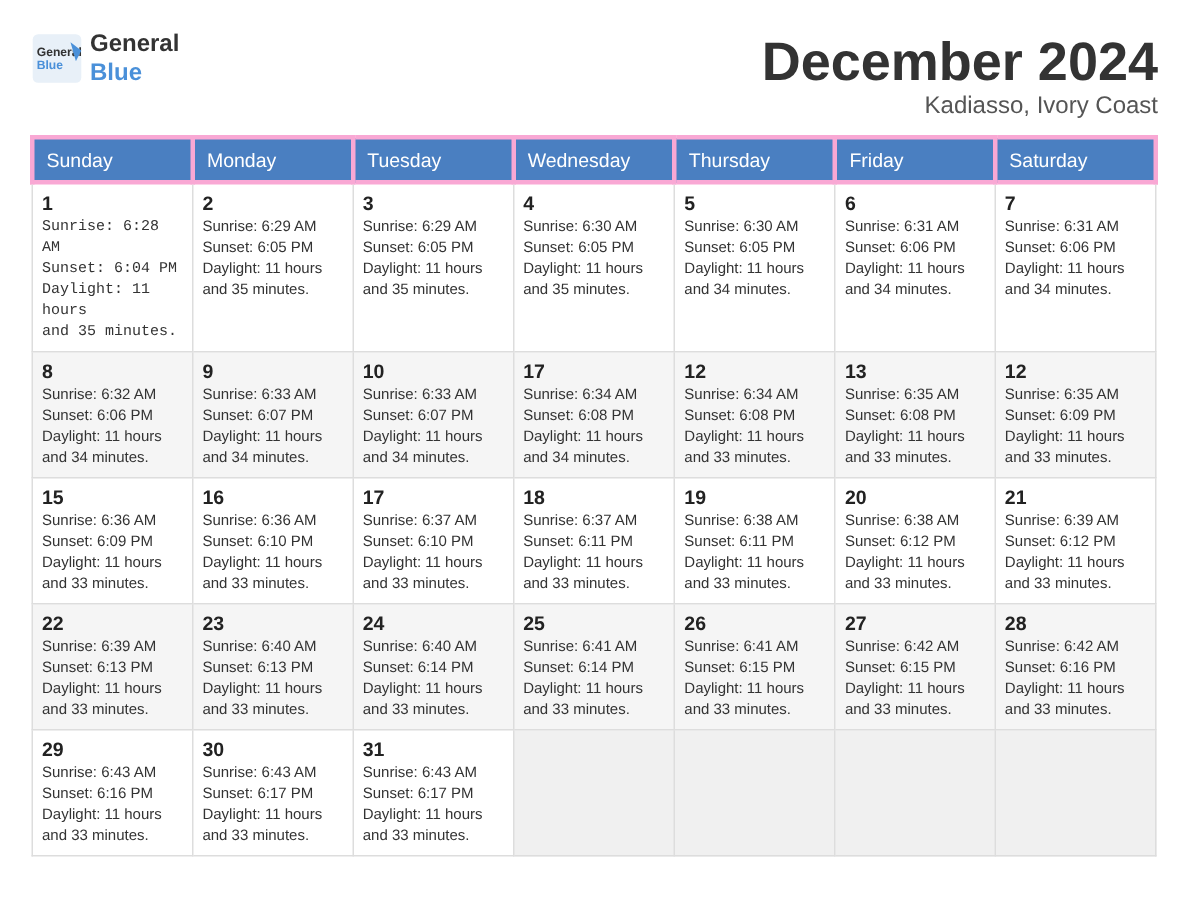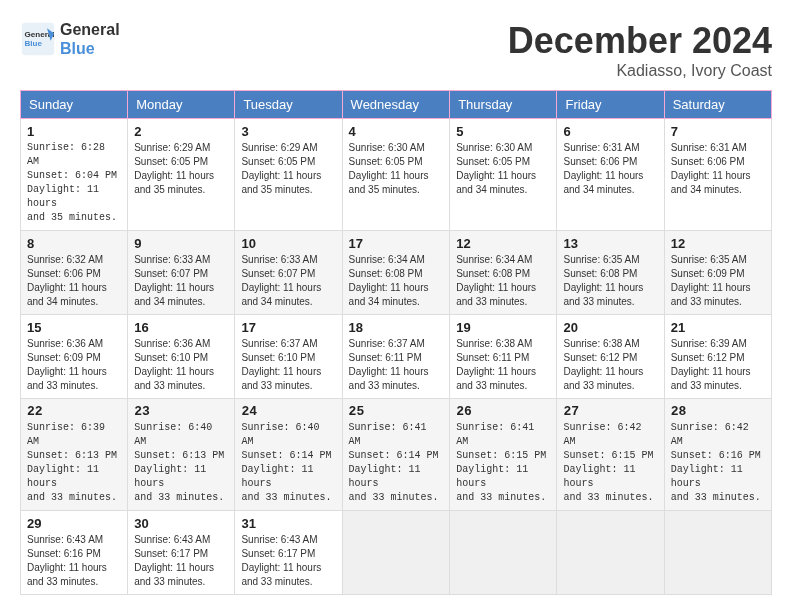--- a/index.html
+++ b/index.html
@@ -42,21 +42,21 @@
       border-collapse: collapse;
       font-size: 11px;
     }
     .calendar th {
       background-color: #4a7fc1;
       color: #fff;
       text-align: left;
       padding: 6px 8px;
       font-size: 13px;
       font-weight: normal;
-      border: 1px solid #f9a8d4;
+      border: 3px solid #f9a8d4;
     }
     .calendar td {
       vertical-align: top;
       padding: 5px 6px;
       border: 1px solid #ddd;
       background: #fff;
       width: 108px;
       min-height: 80px;
     }
     .calendar tr:nth-child(even) td {
@@ -256,21 +256,21 @@
 and 33 minutes.</div>
         </td>
         <td>
           <span class="day-num">21</span>
           <div class="day-info" style="white-space: pre-line;">Sunrise: 6:39 AM
 Sunset: 6:12 PM
 Daylight: 11 hours
 and 33 minutes.</div>
         </td>
       </tr>
-      <tr style="background: rgb(245, 245, 245); font-family: Liberation Mono, monospace;">
+      <tr style="background: rgb(245, 245, 245);">
         <td>
           <span class="day-num">22</span>
           <div class="day-info" style="white-space: pre-line;">Sunrise: 6:39 AM
 Sunset: 6:13 PM
 Daylight: 11 hours
 and 33 minutes.</div>
         </td>
         <td>
           <span class="day-num">23</span>
           <div class="day-info" style="white-space: pre-line;">Sunrise: 6:40 AM

